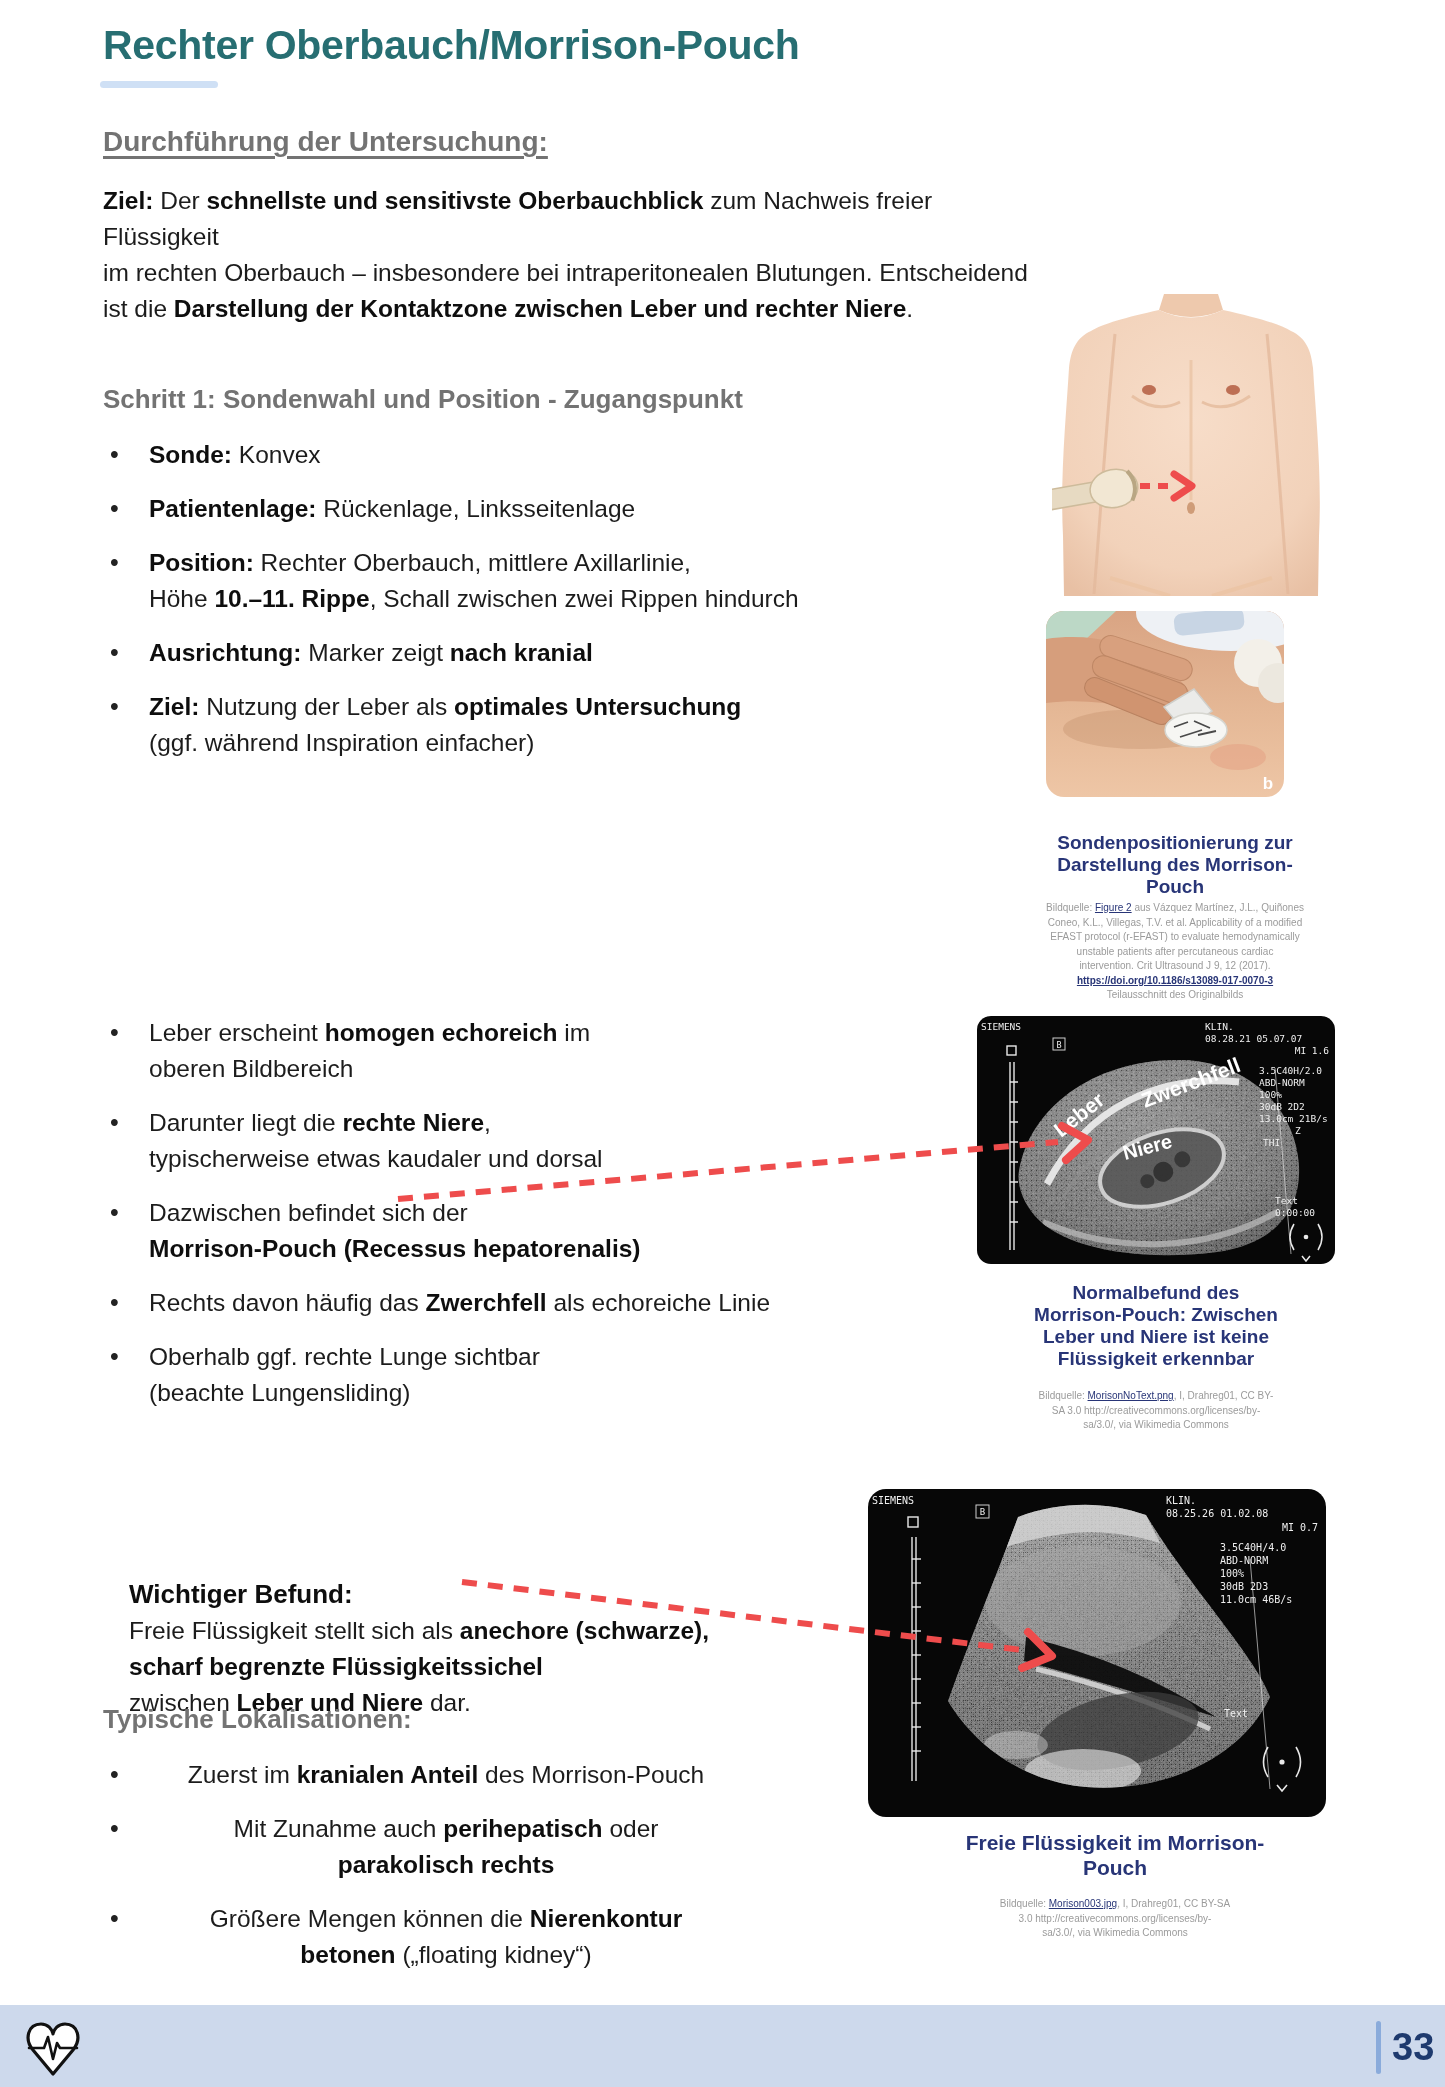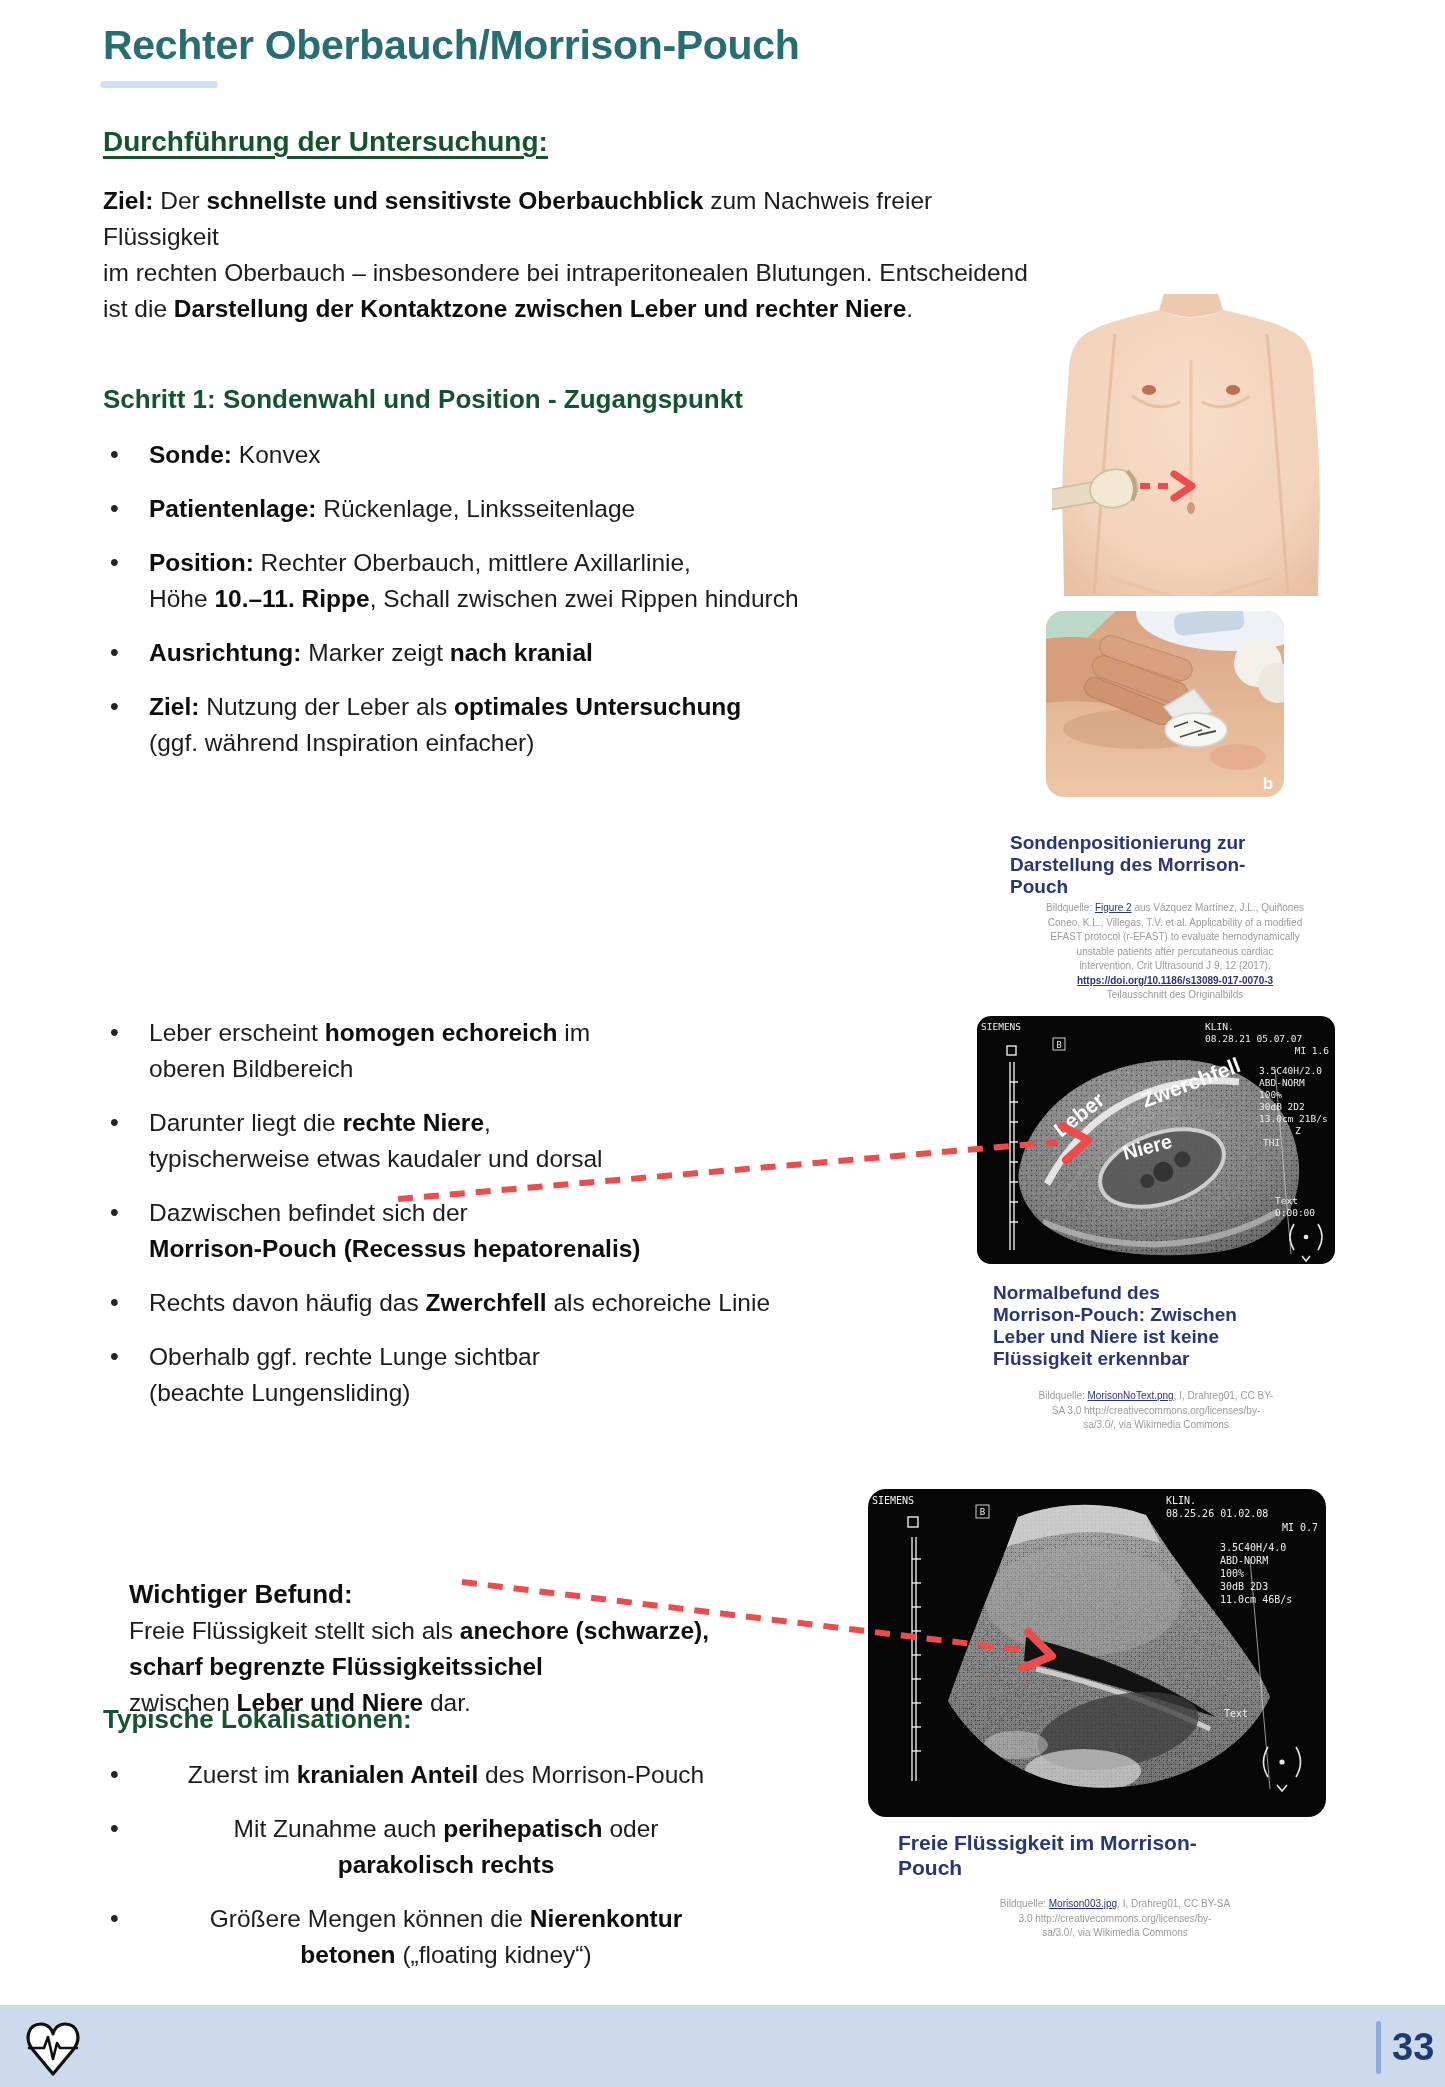--- a/index.html
+++ b/index.html
@@ -2,28 +2,28 @@
 <html lang="de" style="--teal: #276e72; --navy: #283577; --red: #ee4c4c; --band: #cdd9ec; --bar: #8aabdb; --pagenum: #1e3a6e; --src-gray: #9b9b9b; --accent-bar: #cfe0f5;"><head>
 <meta charset="utf-8">
 <style>
   *{margin:0;padding:0;box-sizing:border-box}
   html,body{background:#ffffff}
   body{font-family:"Liberation Sans",sans-serif;}
   .page{position:relative;width:1445px;height:2087px;background:#fff;overflow:hidden;color:#1c1c1c;}
   .abs{position:absolute;}
   .h1{font-size:41px;font-weight:700;color:var(--teal,#276e72);letter-spacing:-0.3px;}
   .accent{background:var(--accent-bar,#cfe0f5);height:7px;border-radius:4px;}
-  .sec{font-size:26px;font-weight:700;color:#14532d;}
+  .sec{font-size:26px;font-weight:700;color:#737373;}
   .underlined{text-decoration:underline;text-decoration-thickness:3px;text-underline-offset:5px;}
   .bodytxt{font-size:24.5px;line-height:36px;color:#1c1c1c;}
   .b{font-weight:700;color:#0e0e0e;}
   ul.blist{list-style:none;}
   ul.blist li{position:relative;padding-left:46px;margin-bottom:18px;font-size:24.5px;line-height:36px;color:#1c1c1c;}
   ul.blist li::before{content:"•";position:absolute;left:7px;top:-1px;font-size:25px;color:#222;}
-  .cap{font-size:19px;line-height:22px;font-weight:700;color:var(--navy,#283577);}
+  .cap{font-size:19px;line-height:22px;font-weight:700;color:var(--navy,#283577);text-align:center;}
   .cap.big{font-size:21px;line-height:24.5px;}
   .src{font-size:10px;line-height:14.5px;color:var(--src-gray,#9b9b9b);text-align:center;font-weight:500;}
   .src .lnk{color:var(--navy,#283577);text-decoration:underline;}
   .footer-band{background:var(--band,#cdd9ec);}
   .pagenum{font-size:38px;font-weight:700;color:var(--pagenum,#1e3a6e);line-height:1;}
   .pagebar{background:var(--bar,#8aabdb);border-radius:3px;}
   svg{display:block}
   .uslabel{font-family:"Liberation Sans",sans-serif;font-weight:700;fill:#ffffff;}
   .ustxt{font-family:"DejaVu Sans Mono",monospace;fill:#efefef;}
 </style>

